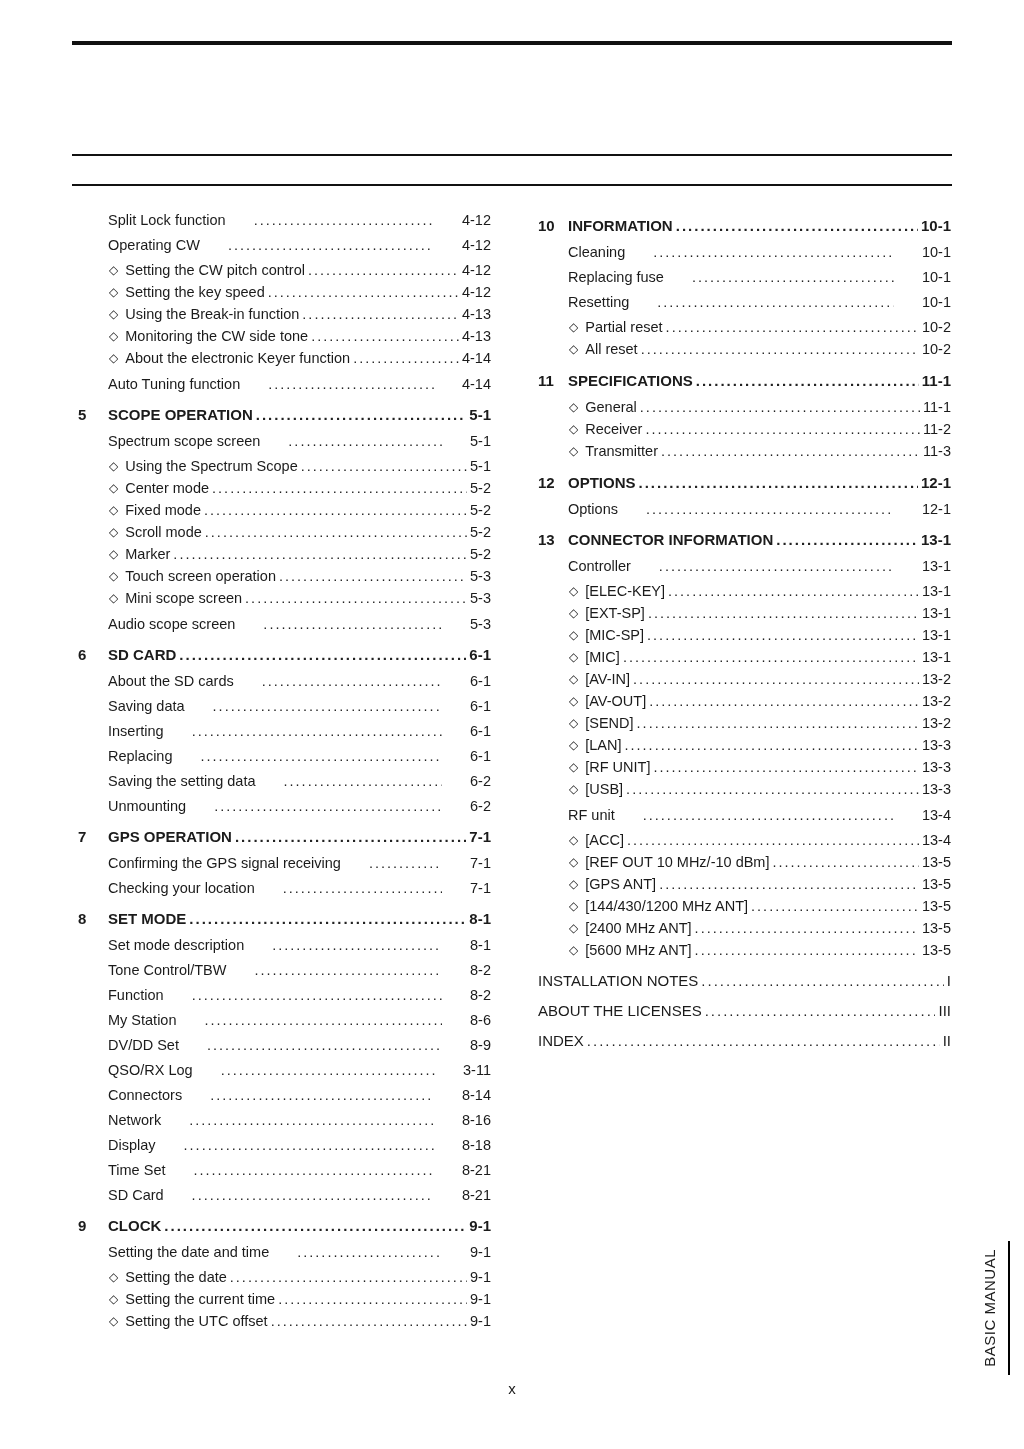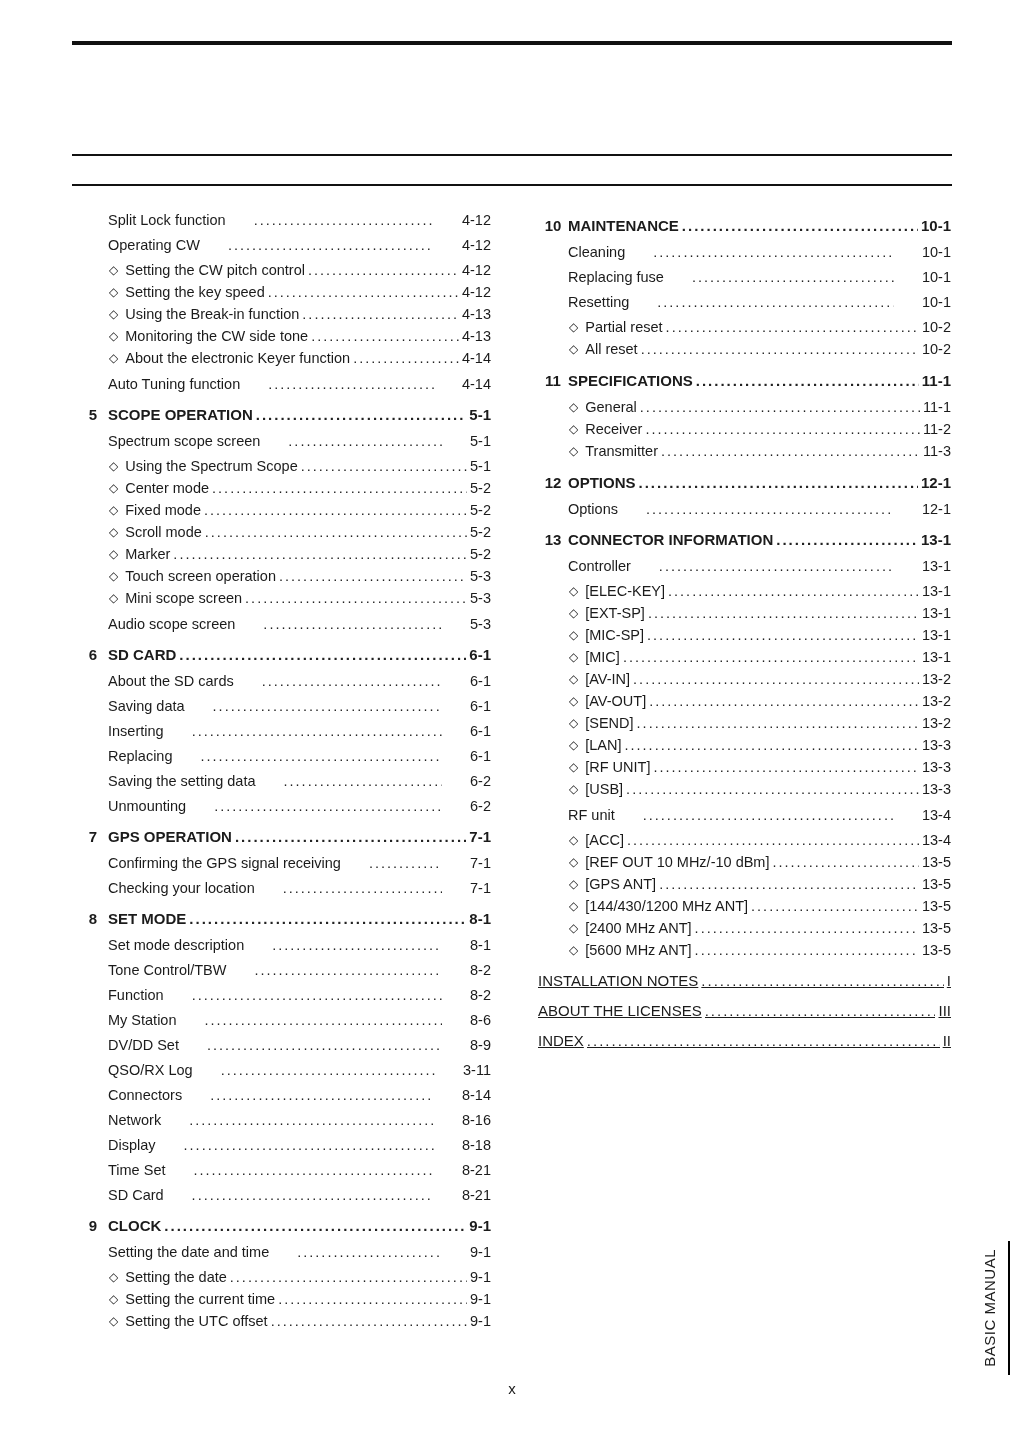--- a/index.html
+++ b/index.html
@@ -59,23 +59,22 @@
   .row.sub  { margin: 1px 0; padding-left: 31px; }
   .row.section {
     margin: 11px 0 6px 0;
     font-weight: bold;
     font-size: 15px;
   }
   .row.section .num {
     display: inline-block;
     width: 30px;
     flex: 0 0 30px;
-    text-align: center;
-  }
-  .row.end { margin: 10px 0; font-size: 15px; text-decoration: underline; }
+  }
+  .row.end { margin: 10px 0; font-size: 15px; }
 
   .diamond {
     font-size: 12px;
     margin-right: 7px;
     position: relative;
     top: -1px;
   }
 
   .footer-page-number {
     position: absolute;
@@ -358,21 +357,21 @@
       <div class="row sub">
         <span class="diamond">◇</span>
         <span class="lbl">Setting the UTC offset</span>
         <span class="leader"></span>
         <span class="pg">9-1</span>
       </div>
     </div>
   <div class="col col-right">
       <div class="row section">
         <span class="num">10</span>
-        <span class="lbl">MAINTENANCE</span>
+        <span class="lbl">INFORMATION</span>
         <span class="leader"></span>
         <span class="pg">10-1</span>
       </div>
       <div class="row item">
         <span class="lbl">Cleaning</span>
         <span class="leader"></span>
         <span class="pg">10-1</span>
       </div>
       <div class="row item">
         <span class="lbl">Replacing fuse</span>

